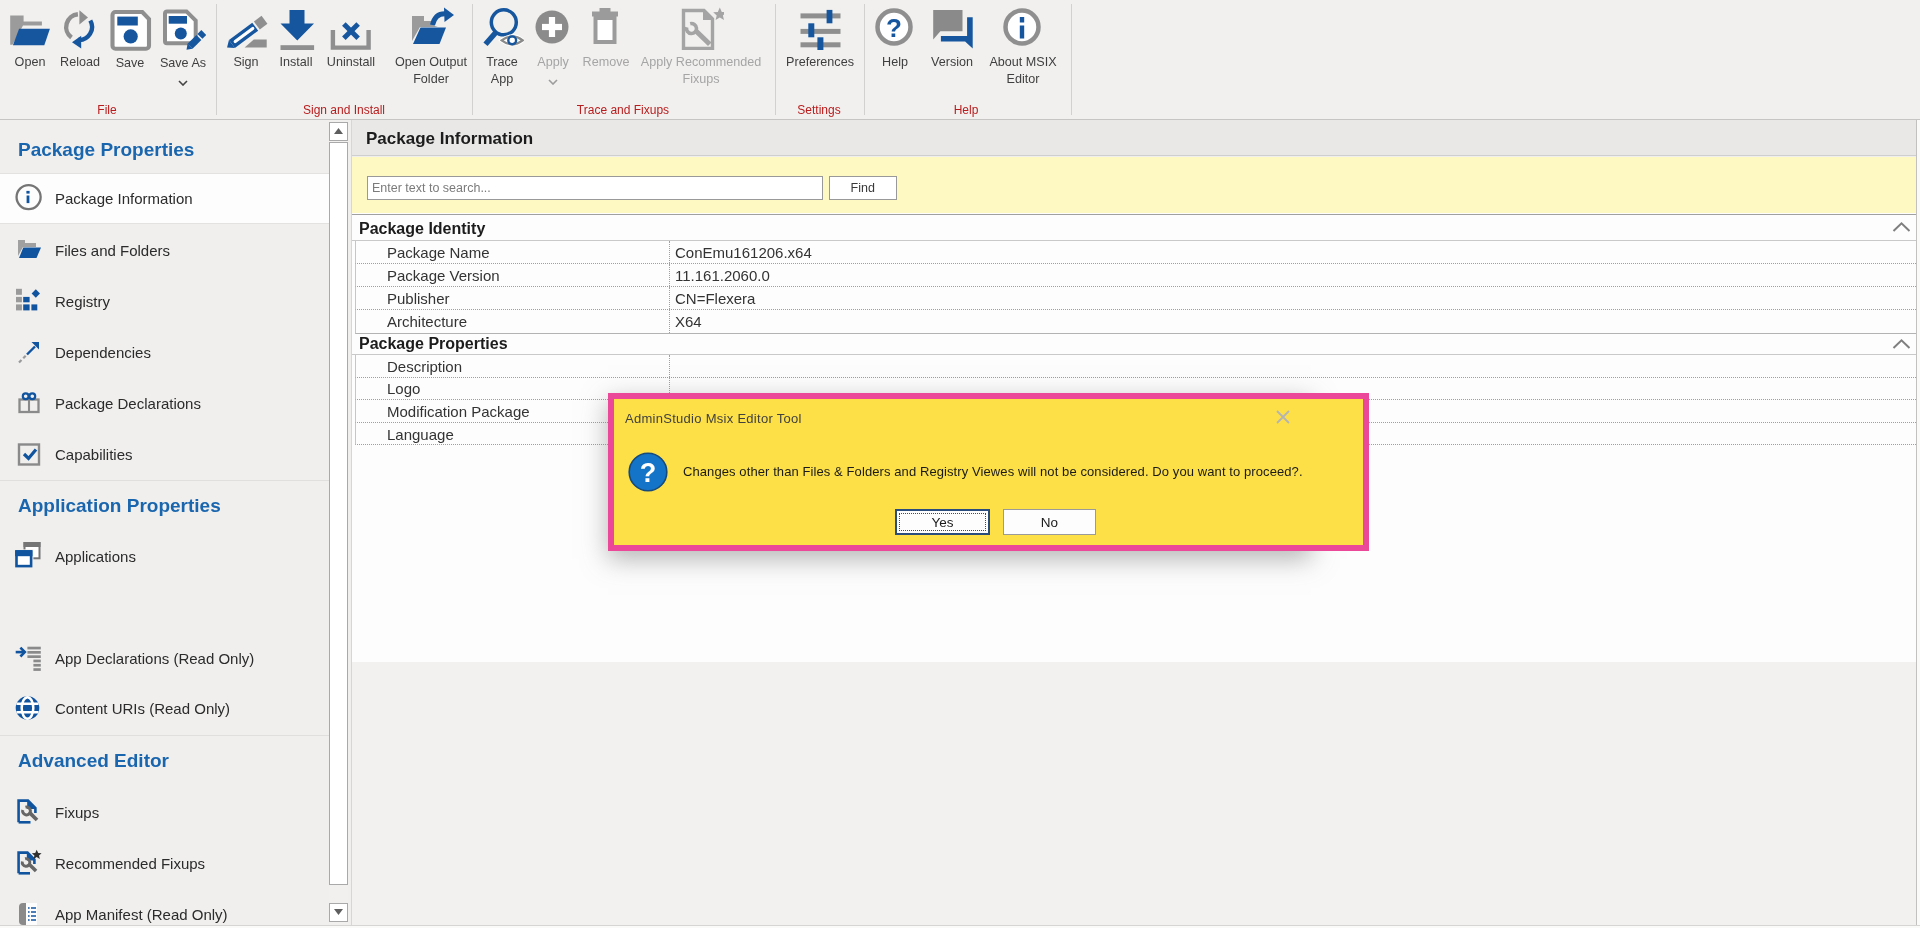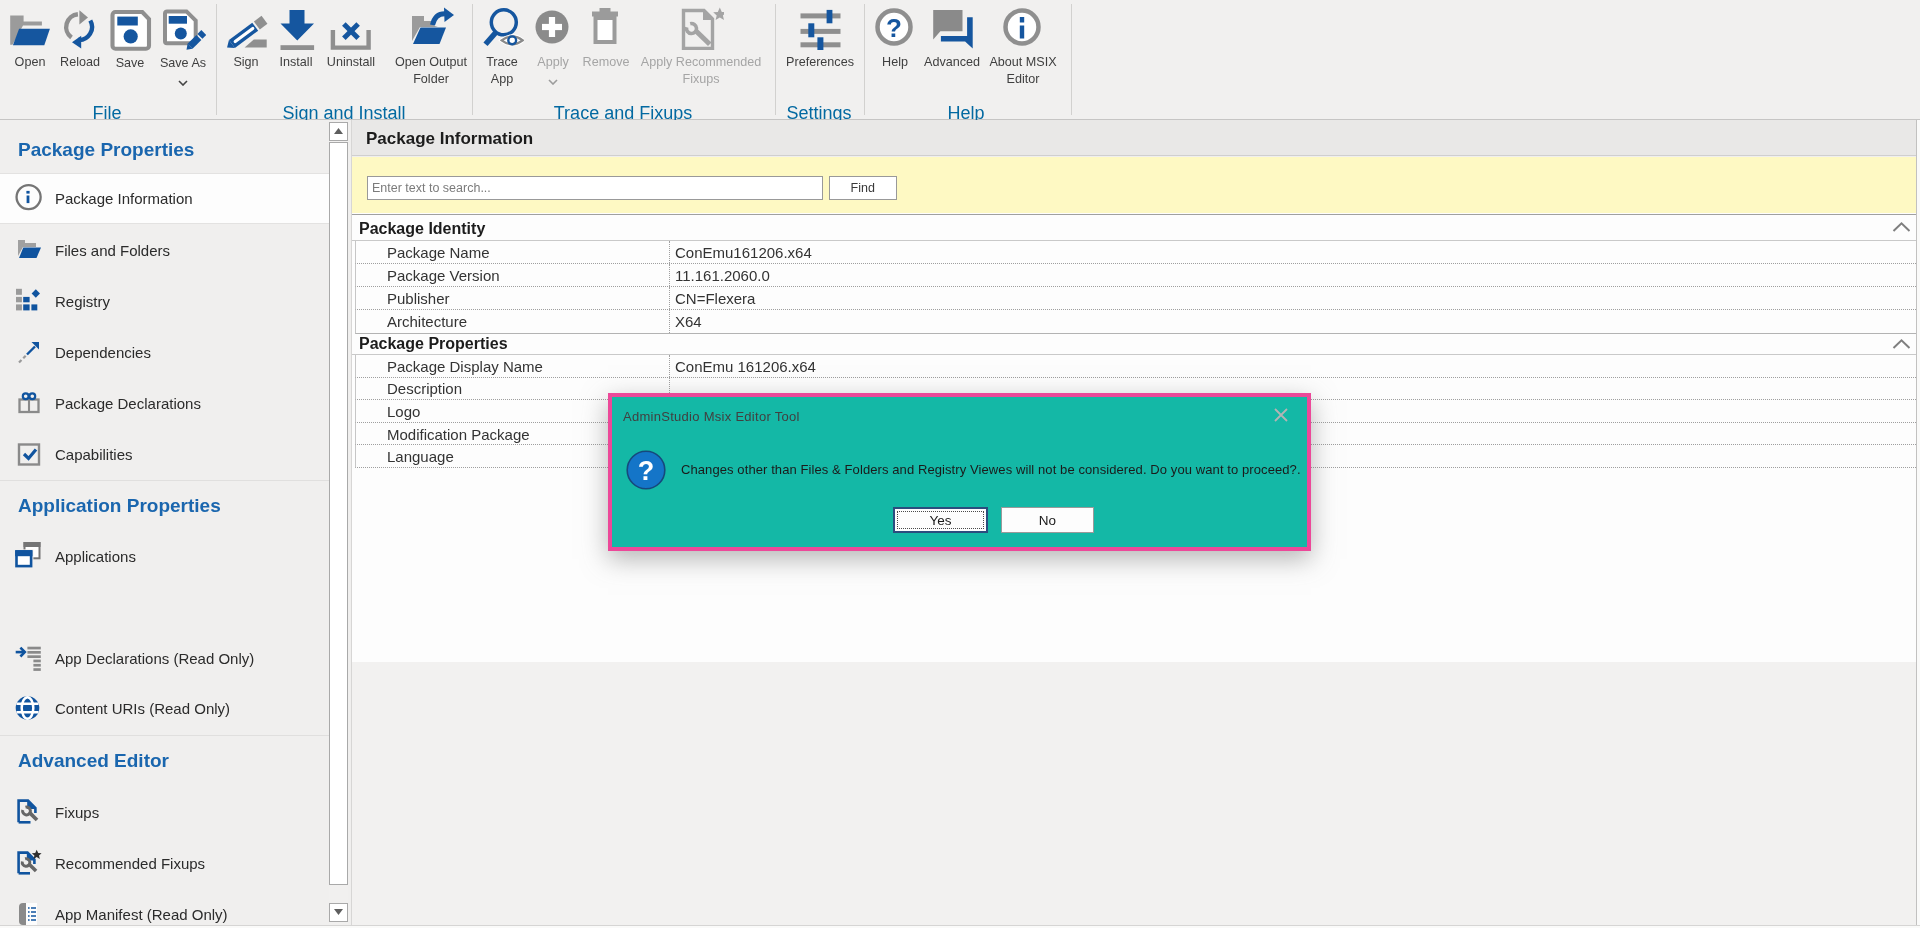--- a/index.html
+++ b/index.html
@@ -3,21 +3,21 @@
 <meta charset="utf-8">
 <style>
 * { margin:0; padding:0; box-sizing:border-box; }
 html,body { width:1920px; height:928px; overflow:hidden; }
 body { font-family:"Liberation Sans", sans-serif; background:#f0efee; }
 #app { position:relative; width:1920px; height:928px; }
 
 
 #ribbon { position:absolute; left:0; top:0; width:1920px; height:120px; background:#f1f0ef; border-bottom:1px solid #c6c5c4; }
 .rsep { position:absolute; top:4px; bottom:4px; width:1px; background:#d2d1cf; }
-.glabel { position:absolute; top:103px; font-size:18px; color:#0369a1; text-align:center; }
+.glabel { position:absolute; top:103px; font-size:12px; color:#b91c1c; text-align:center; }
 .rbtn { position:absolute; top:6px; text-align:center; }
 .rbtn .ric { display:block; margin:0 auto; }
 .rbtn .rlab { margin-top:4px; font-size:12.6px; line-height:17px; color:#3f3f3f; white-space:pre-line; }
 .rbtn.dis .rlab { color:#a5a5a5; }
 .chev { margin-top:0px; }
 
 
 #sidebar { position:absolute; left:0; top:120px; width:330px; height:805px; background:#f0efee; }
 .shead { position:absolute; left:18px; font-size:19px; font-weight:bold; color:#1a66ae; }
 .sitem { position:absolute; left:0; width:330px; height:51px; }
@@ -50,21 +50,21 @@
 .tlabel { position:absolute; left:31px; top:50%; transform:translateY(-50%); font-size:15px; color:#333; }
 .tval { position:absolute; left:319px; top:50%; transform:translateY(-50%); font-size:15px; color:#333; }
 .vsep { position:absolute; left:313px; top:0; bottom:0; width:0; border-left:1px dotted #9f9f9f; }
 .chup { position:absolute; right:5px; top:50%; transform:translateY(-50%); }
 
 #rstrip { position:absolute; left:1916px; top:120px; width:4px; height:805px; background:#fafaf9; border-left:1px solid #c2c1c0; }
 #bstrip { position:absolute; left:0px; top:925px; width:1920px; height:3px; background:#fafaf9; border-top:1px solid #d6d5d4; }
 
 
 #dlgshadow { position:absolute; left:608px; top:393px; width:703px; height:158px; box-shadow:0 8px 24px rgba(110,110,110,.5); }
-#dialog { position:absolute; left:608px; top:393px; width:703px; height:158px; background:#14b8a6; border:4px solid #ec4899; }
+#dialog { position:absolute; left:608px; top:393px; width:761px; height:158px; background:#fde047; border:6px solid #ec4899; }
 #dlgtitle { position:absolute; left:11px; top:12px; font-size:13px; color:#404040; letter-spacing:.28px; }
 #dlgx { position:absolute; left:661px; top:10px; width:16px; height:16px; }
 #dlgq { position:absolute; left:14px; top:53px; }
 #dlgmsg { position:absolute; left:69px; top:65px; font-size:13px; color:#1b1b1b; letter-spacing:.09px; }
 .dbtn { position:absolute; top:110px; height:26px; background:#fdfdfd; text-align:center; font-size:13.5px; color:#1a1a1a; line-height:24px;margin-left:32px; }
 #ybtn { left:249px; width:95px; border:2px solid #2b4d7e; }
 #ybtn .focus { position:absolute; left:2px; top:2px; right:2px; bottom:2px; border:1px dotted #4a4a4a; }
 #nbtn { left:357px; width:93px; border:1px solid #9a9a9a; line-height:26px; }
 </style>
 </head>
@@ -224,21 +224,21 @@
           <circle cx="21" cy="21" r="16.5" fill="#fff" stroke="#8f8f8f" stroke-width="4.5"></circle>
           <text x="21" y="30.5" font-family="Liberation Sans" font-size="26" font-weight="bold" fill="#15569f" text-anchor="middle">?</text>
         </svg>
       <div class="rlab">Help</div>
     </div>
     <div class="rbtn" style="left:907px;width:90px">
       <svg class="ric" width="44" height="44" viewBox="0 0 44 44">
           <path d="M3.4 4 H32.5 V25.3 H10.4 L3.2 33.6 V4 z" fill="#8a8a8a"></path>
           <path d="M37.1 11.3 h5.6 V42.6 l-7.6 -7 H10.9 v-5.7 h26.2 z" fill="#15569f"></path>
         </svg>
-      <div class="rlab">Advanced</div>
+      <div class="rlab">Version</div>
     </div>
     <div class="rbtn" style="left:973px;width:100px">
       <svg class="ric" width="44" height="44" viewBox="0 0 44 44">
           <circle cx="21" cy="21" r="16.5" fill="#fff" stroke="#8f8f8f" stroke-width="4.5"></circle>
           <rect x="18.8" y="11" width="4.4" height="5.5" fill="#15569f"></rect>
           <rect x="18.8" y="19.5" width="4.4" height="13" fill="#15569f"></rect>
         </svg>
       <div class="rlab">About MSIX
 Editor</div>
     </div>
@@ -410,25 +410,20 @@
           <div class="tlabel">Architecture</div>
           <div class="vsep"></div>
           <div class="tval">X64</div>
         </div>
       <div class="thead" style="height:21.5px">
         <div class="ht">Package Properties</div>
         <svg class="chup" width="19" height="11" viewBox="0 0 19 11">
             <path d="M1.5 9.5 L9.5 1.8 L17.5 9.5" stroke="#7f7f7f" stroke-width="2" fill="none"></path>
           </svg>
       </div>
-      <div class="trow" style="height:22.5px">
-          <div class="tlabel">Package Display Name</div>
-          <div class="vsep"></div>
-          <div class="tval">ConEmu 161206.x64</div>
-        </div>
       <div class="trow" style="height:22.6px">
           <div class="tlabel">Description</div>
           <div class="vsep"></div>
         </div>
       <div class="trow" style="height:22.7px">
           <div class="tlabel">Logo</div>
           <div class="vsep"></div>
         </div>
       <div class="trow" style="height:22.7px">
           <div class="tlabel">Modification Package</div>

